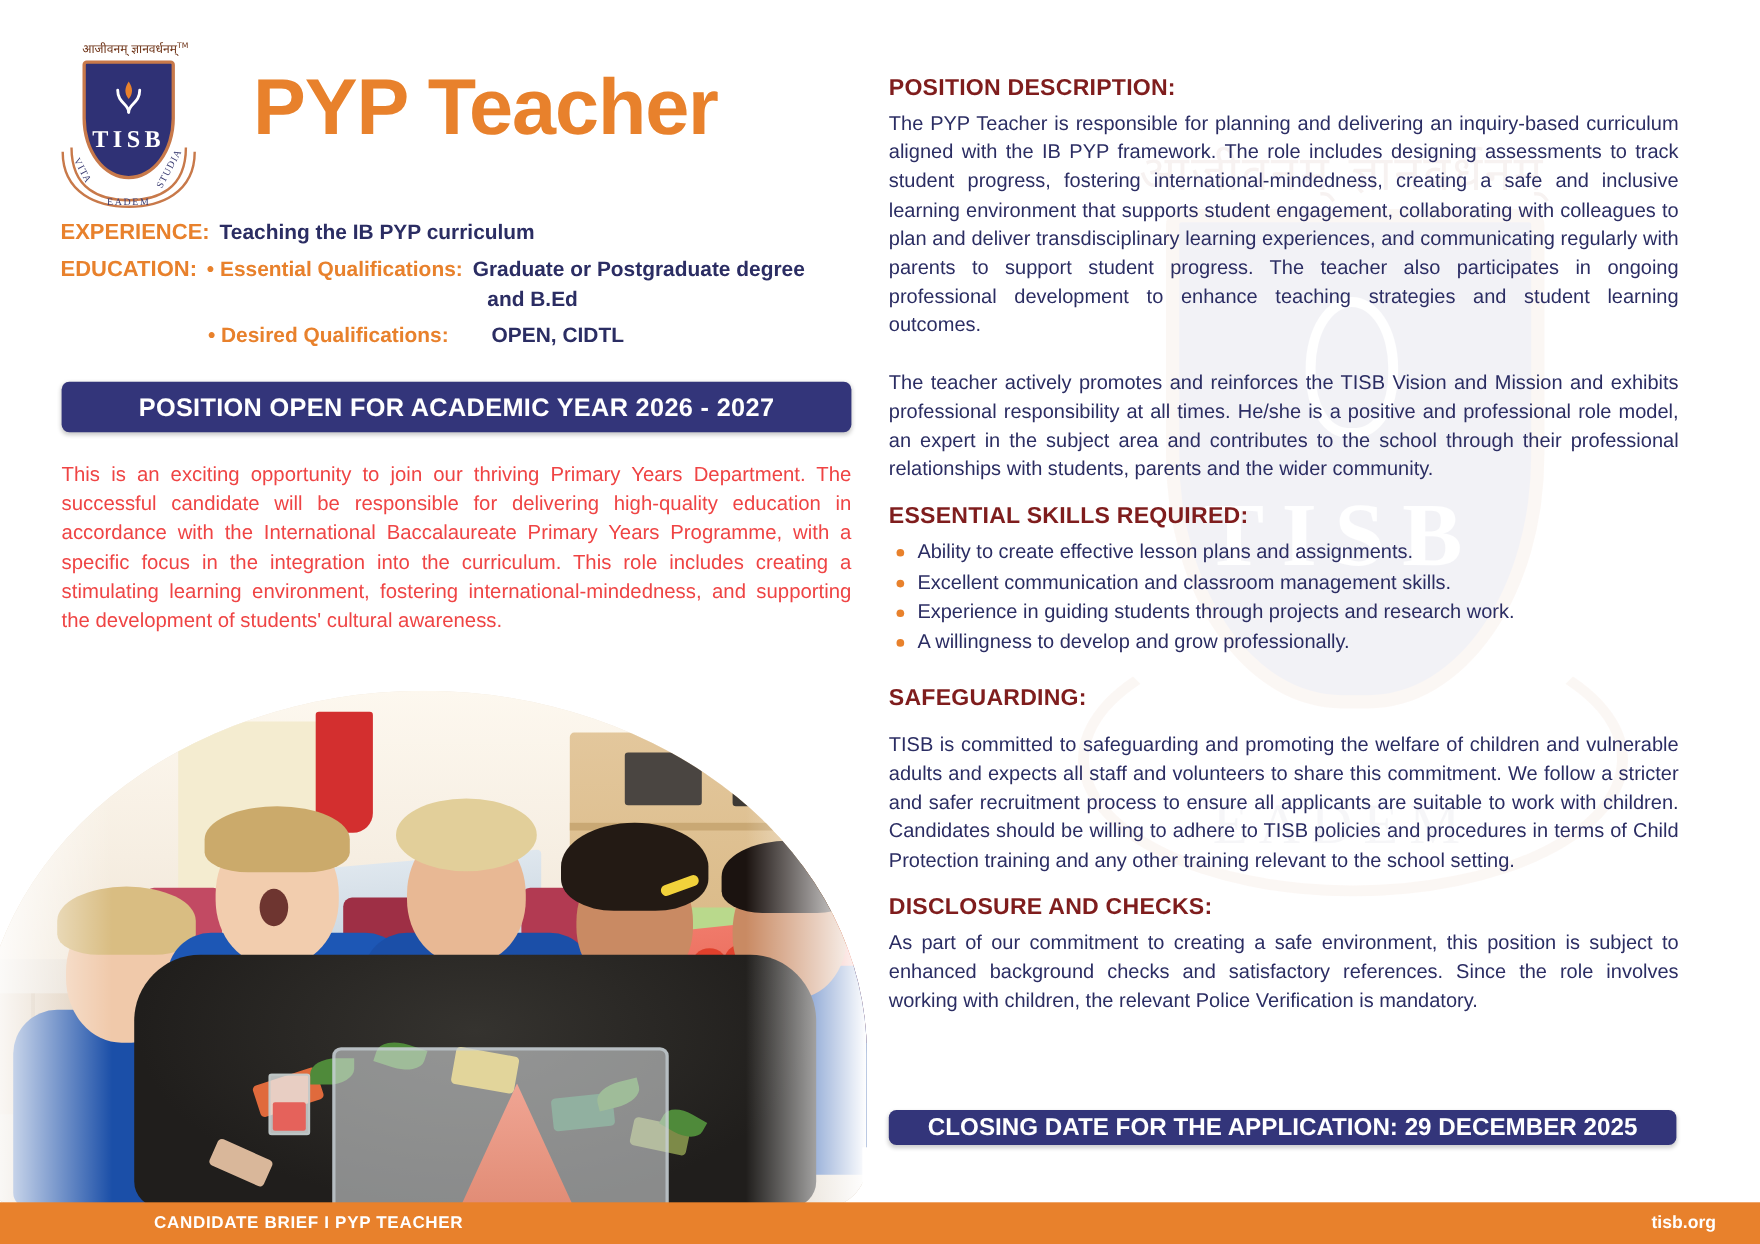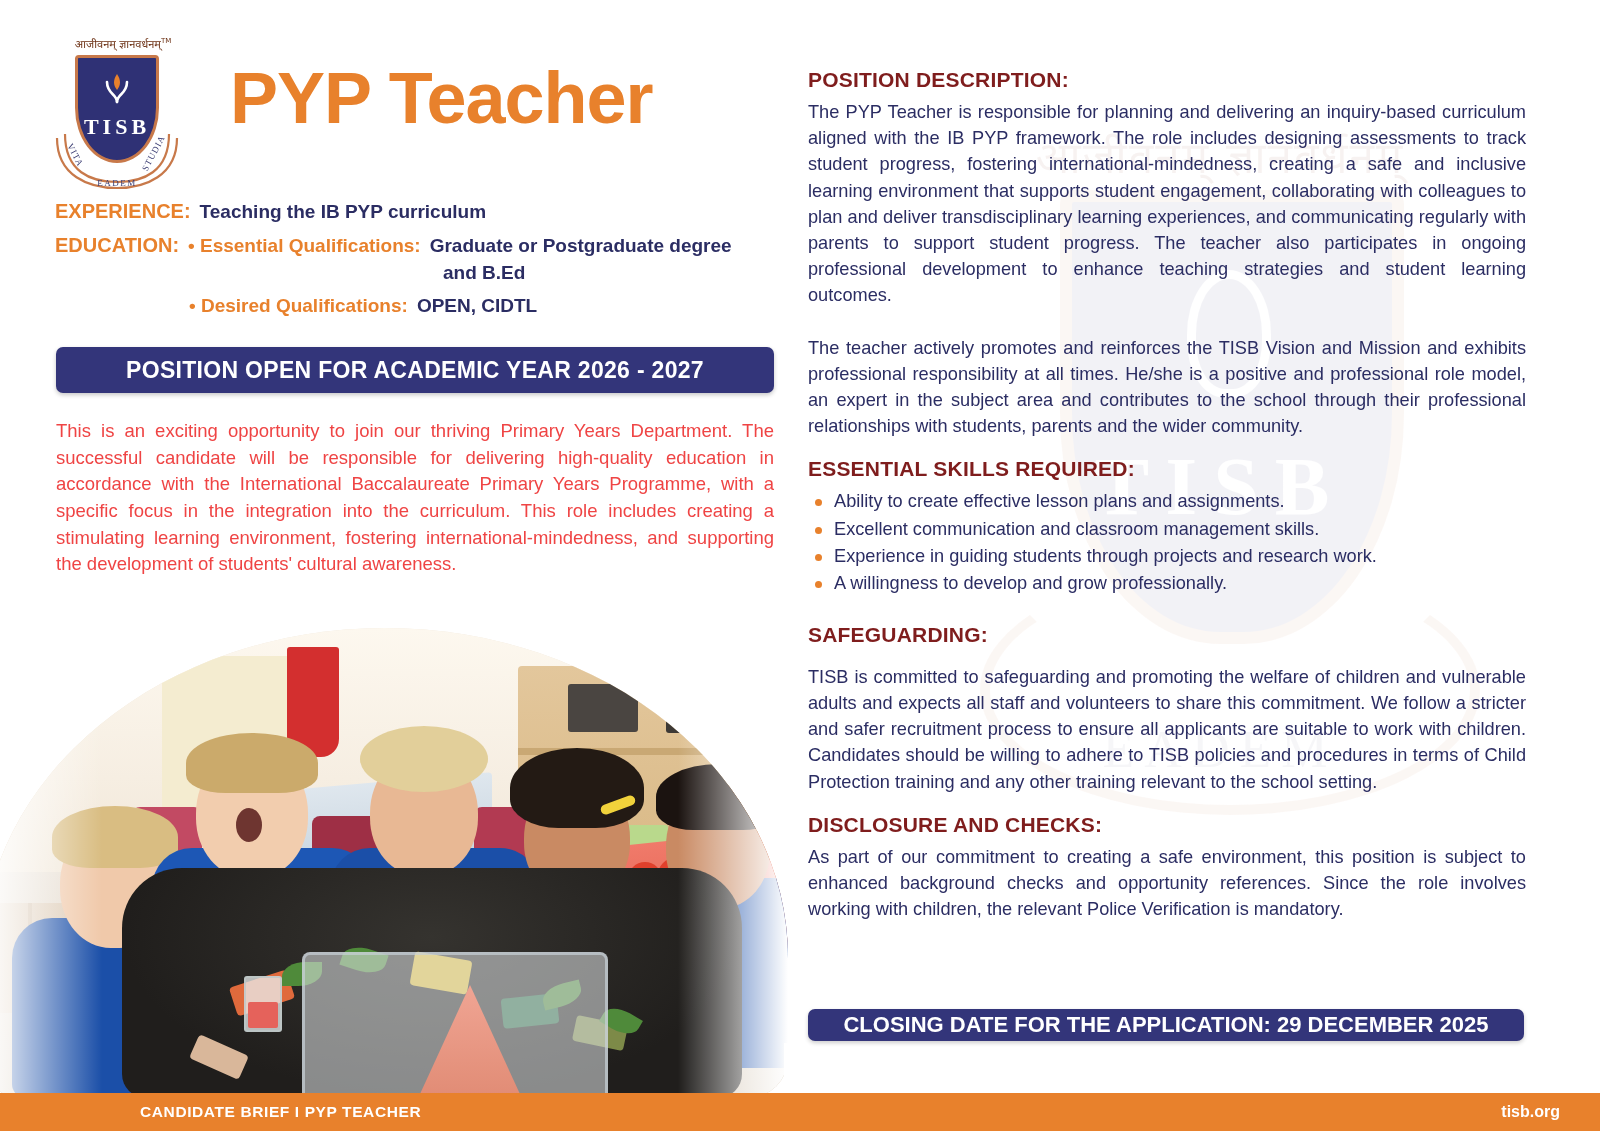--- a/index.html
+++ b/index.html
@@ -231,21 +231,21 @@
     margin-left: 9px;
   }
   .meta-cont {
     margin-left: 388px;
     color: #2b2d63;
     font-weight: 700;
     font-size: 19px;
     margin-top: -6px;
     margin-bottom: 11px;
   }
-  .meta-row.indented { margin-left: 125px; }
+  .meta-row.indented { margin-left: 125px; gap: 30px; }
 
   .banner {
     position: absolute;
     left: 56px;
     top: 347px;
     width: 718px;
     height: 46px;
     background: #33357a;
     border-radius: 7px;
     display: flex;
@@ -681,21 +681,21 @@
       <li>Excellent communication and classroom management skills.</li>
       <li>Experience in guiding students through projects and research work.</li>
       <li>A willingness to develop and grow professionally.</li>
     </ul>
     <div class="gap-lg"></div>
     <h2 class="sec-head">SAFEGUARDING:</h2>
     <div class="gap-sm"></div>
     <p class="body-text">TISB is committed to safeguarding and promoting the welfare of children and vulnerable adults and expects all staff and volunteers to share this commitment. We follow a stricter and safer recruitment process to ensure all applicants are suitable to work with children. Candidates should be willing to adhere to TISB policies and procedures in terms of Child Protection training and any other training relevant to the school setting.</p>
     <div class="gap-md"></div>
     <h2 class="sec-head">DISCLOSURE AND CHECKS:</h2>
-    <p class="body-text">As part of our commitment to creating a safe environment, this position is subject to enhanced background checks and opportunity references. Since the role involves working with children, the relevant Police Verification is mandatory.</p>
+    <p class="body-text">As part of our commitment to creating a safe environment, this position is subject to enhanced background checks and satisfactory references. Since the role involves working with children, the relevant Police Verification is mandatory.</p>
   </div>
 
   <div class="closing-banner">
     <span>CLOSING DATE FOR THE APPLICATION: 29 DECEMBER 2025</span>
   </div>
 
   <div class="footer-gap"></div>
   <div class="footer">
     <div class="footer-left">CANDIDATE BRIEF I PYP TEACHER</div>
     <div class="footer-right">tisb.org</div>

